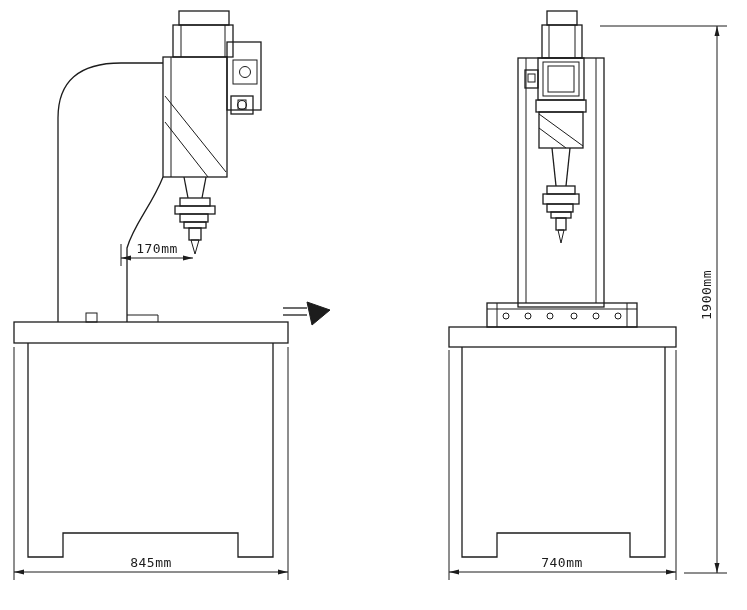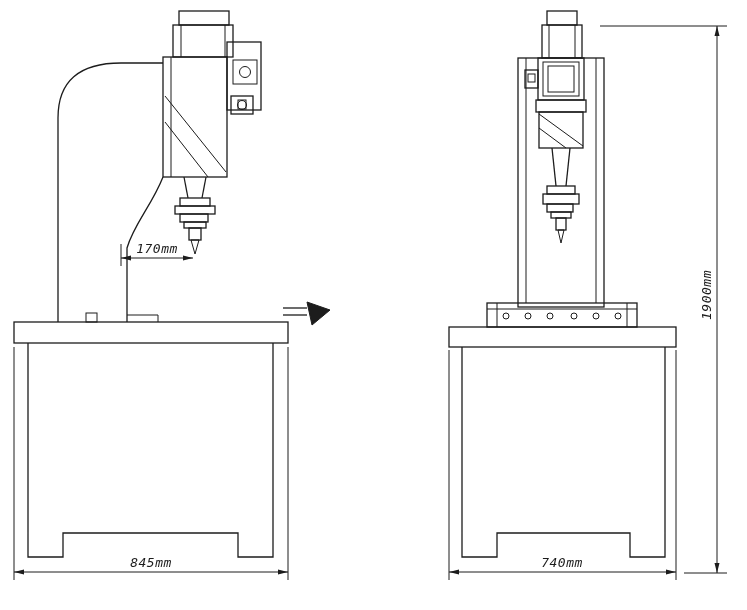--- a/index.html
+++ b/index.html
@@ -2,21 +2,20 @@
 <html style="--line: #1c1c1c; --bg: #ffffff;"><head>
 <meta charset="utf-8">
 <style>
   :root { --line: #1c1c1c; --bg: #ffffff; }
   html, body { margin: 0; padding: 0; background: var(--bg); }
   .canvas {
     position: relative;
     width: 742px; height: 610px;
     background: var(--bg);
     font-family: "DejaVu Sans Mono", monospace;
-    font-style: italic;
   }
   svg { display: block; }
   .ln   { stroke: var(--line); stroke-width: 1.3; fill: none; stroke-linejoin: miter; stroke-linecap: butt; }
   .thin { stroke: var(--line); stroke-width: 1;   fill: none; }
   .dim  { stroke: var(--line); stroke-width: 1;   fill: none; }
   .arrow{ fill: var(--line); stroke: none; }
   .solid{ fill: var(--line); stroke: var(--line); stroke-width: 1; }
   text.dimtxt {
     font-family: "DejaVu Sans Mono", monospace;
     font-size: 13px;

